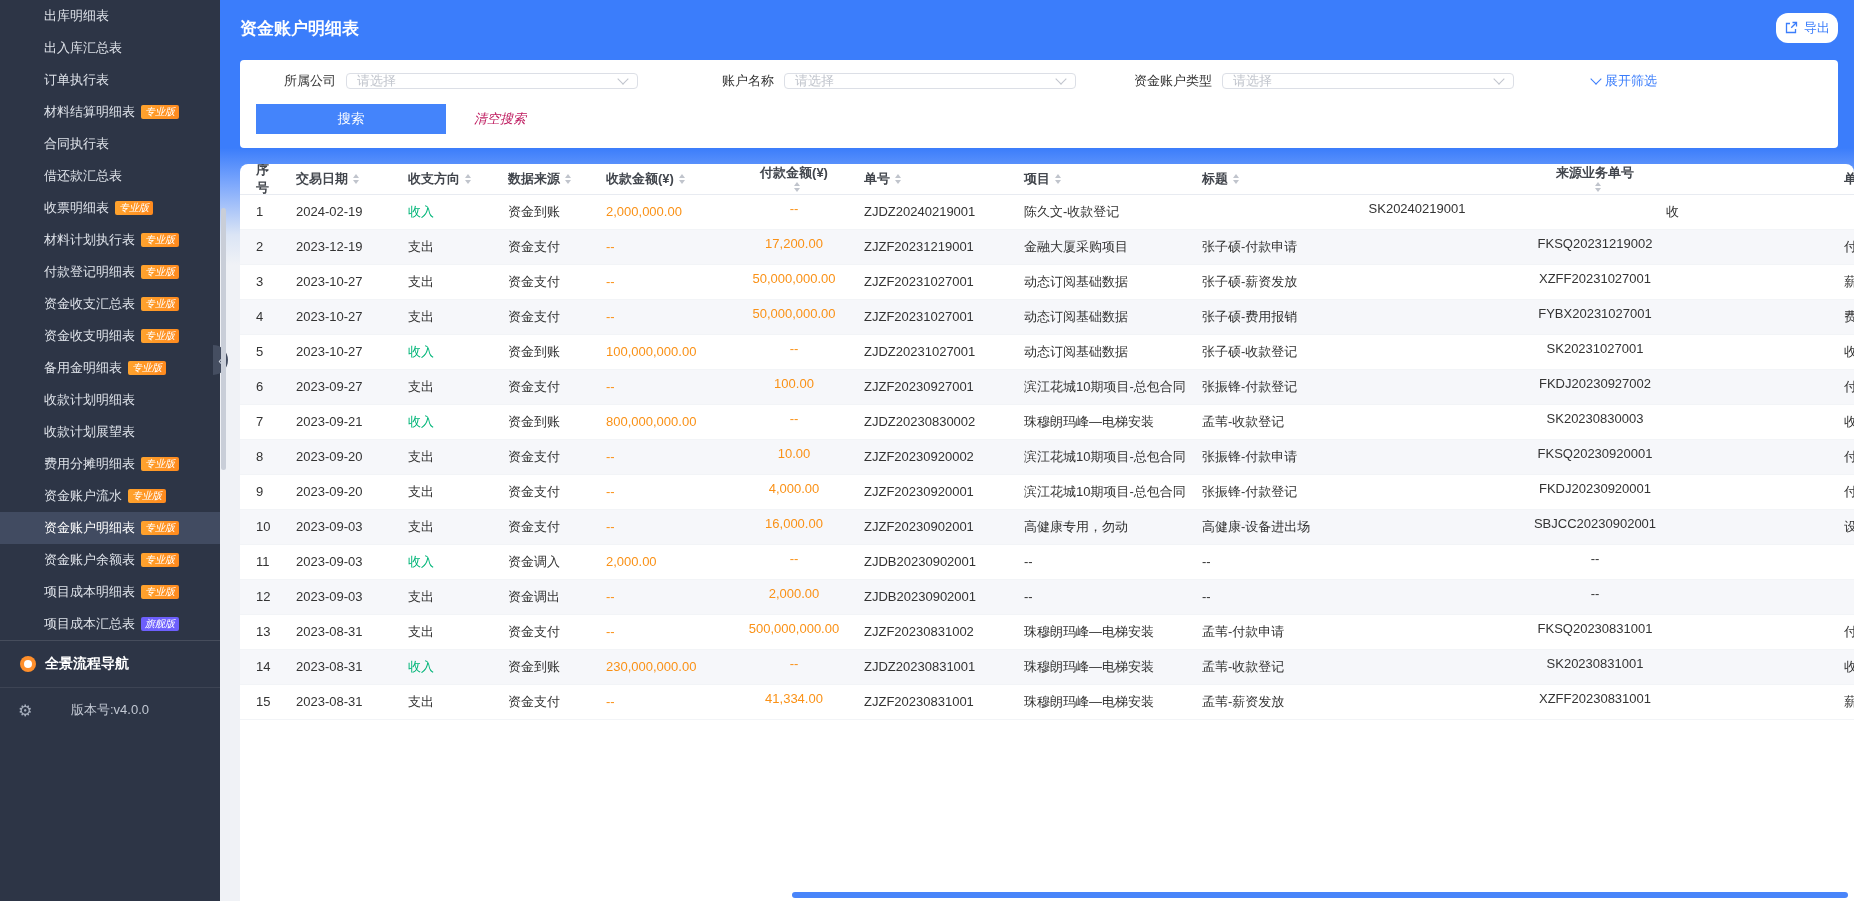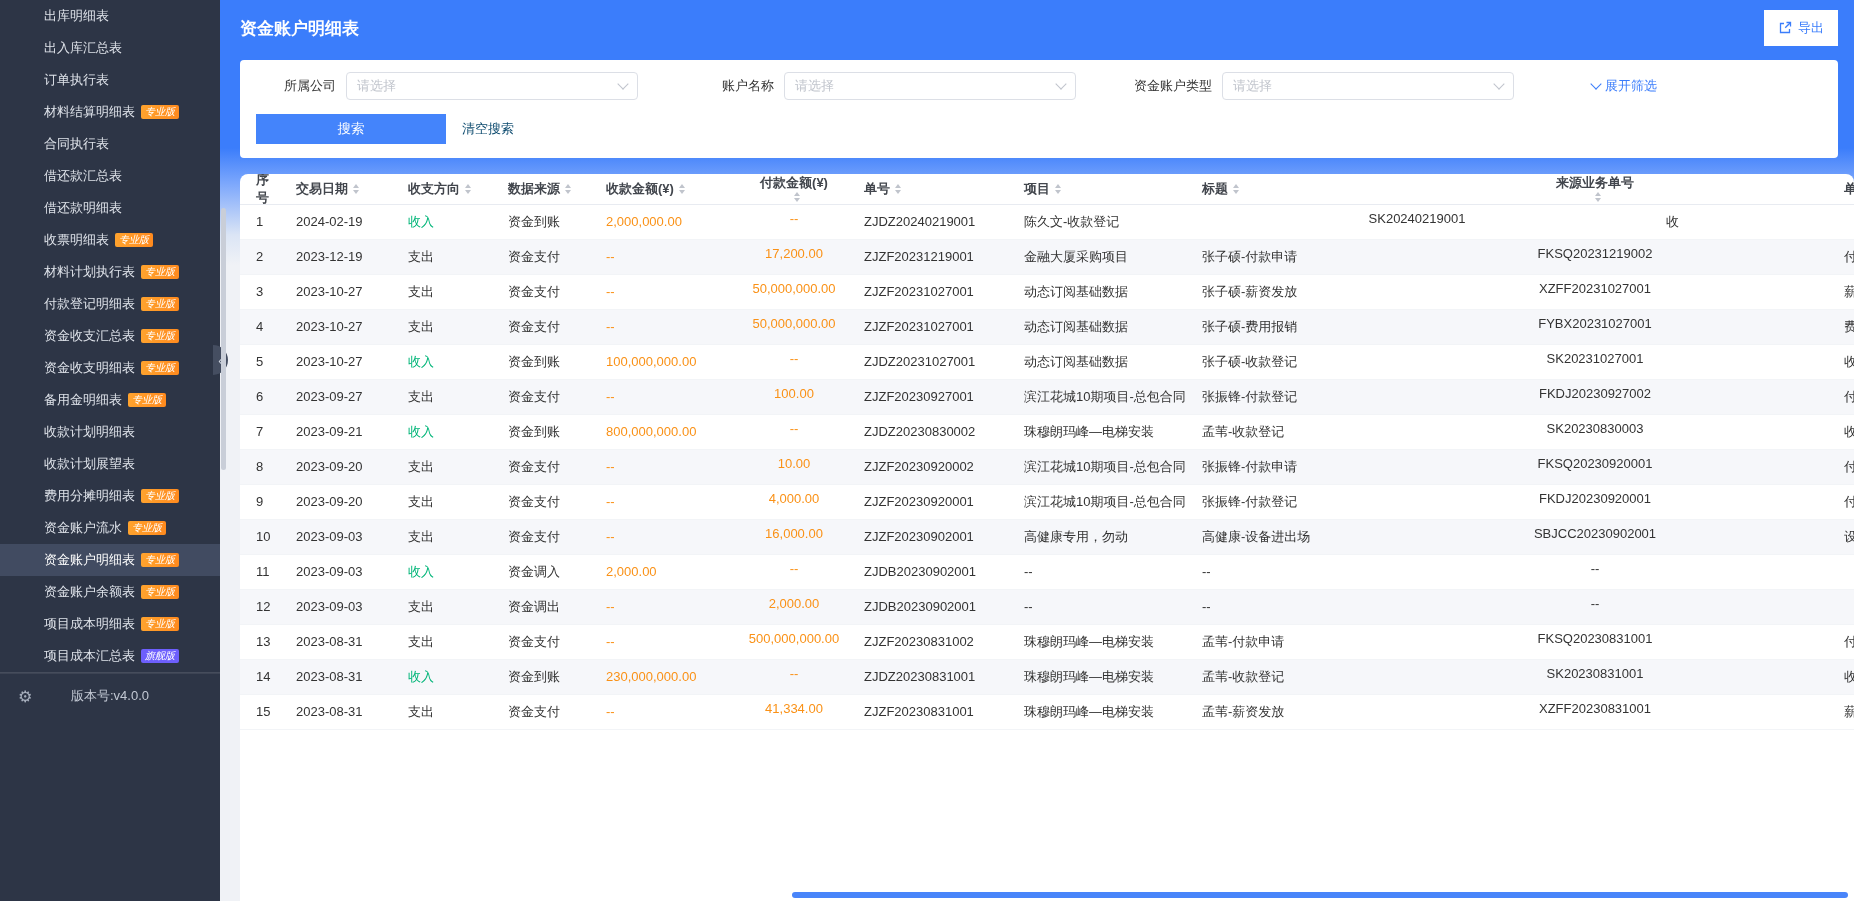--- a/index.html
+++ b/index.html
@@ -30,39 +30,39 @@
   .sidebar-scrollbar{position:absolute;left:221px;top:208px;width:5px;height:262px;
     background:#c9ced8;border-radius:3px;z-index:6;}
   .collapse-handle{position:absolute;left:213px;top:345px;width:15px;height:30px;background:#454e61;
     border-radius:0 16px 16px 0;display:flex;align-items:center;justify-content:center;
     color:#cfd5e0;font-size:13px;z-index:5;cursor:pointer;}
   
   .main{flex:1;position:relative;display:flex;flex-direction:column;overflow:hidden;
     background:linear-gradient(180deg,#3b7dfb 0px,#3b7dfb 148px,#7fa9fc 185px,#dbe5f5 235px,#f0f2f6 265px,#f0f2f6 100%);}
   .page-header{height:56px;display:flex;align-items:center;padding:0 16px 0 20px;}
   .page-title{flex:1;color:#fff;font-size:17px;font-weight:bold;}
-  .export-btn{background:#fff;color:#3b7dfb;height:36px;border:none;border-radius:0;display:flex;
-    align-items:center;gap:6px;padding:0 14px;font-size:13px;cursor:pointer;font-family:inherit;}
+  .export-btn{background:#fff;color:#3b7dfb;height:30px;border:none;border-radius:12px;display:flex;
+    align-items:center;gap:6px;padding:0 8px;font-size:13px;cursor:pointer;font-family:inherit;}
   
   .filter-card{background:#fff;border-radius:4px;margin:4px 16px 0 20px;padding:12px 16px 14px;}
   .filter-row{display:flex;align-items:center;}
   .filter-group{display:flex;align-items:center;margin-right:56px;}
   .filter-label{min-width:80px;text-align:right;margin-right:10px;font-size:13px;color:#333;}
-  .select{width:292px;height:28px;border:1px solid #dcdfe6;border-radius:4px;display:flex;
+  .select{width:292px;height:16px;border:1px solid #dcdfe6;border-radius:4px;display:flex;
     align-items:center;justify-content:space-between;padding:0 10px;background:#fff;cursor:pointer;box-sizing:border-box;}
   .select-placeholder{color:#c0c4cc;font-size:13px;}
   .select-arrow{width:7px;height:7px;border-right:1.4px solid #c0c4cc;border-bottom:1.4px solid #c0c4cc;
     transform:rotate(45deg);margin-top:-4px;}
   .expand-link{margin-left:22px;color:#3b7dfb;font-size:13px;display:flex;align-items:center;gap:5px;cursor:pointer;}
   .expand-chevron{width:7px;height:7px;border-right:1.6px solid #3b7dfb;border-bottom:1.6px solid #3b7dfb;
     transform:rotate(45deg);margin-top:-4px;}
   .filter-actions{display:flex;align-items:center;margin-top:14px;}
   .search-btn{width:190px;height:30px;background:#4484fb;color:#fff;border:none;border-radius:0;
     font-size:13.5px;cursor:pointer;font-family:inherit;}
-  .clear-link{margin-left:16px;color:#0c4a6e;font-size:13px;cursor:pointer;}
+  .clear-link{margin-left:28px;color:#be185d;font-size:13px;cursor:pointer;font-style:italic;}
   
   .table-card{flex:1;margin:16px 0 0 20px;background:#fff;border-radius:8px 8px 0 0;
     overflow:hidden;position:relative;}
   .table{width:1660px;}
   .tr{display:flex;align-items:stretch;}
   .thead .tr{height:30px;border-bottom:1px solid #e8ebf1;}
   .tbody .tr{min-height:34px;border-bottom:1px solid #f2f4f7;cursor:pointer;}
   .tbody .tr:nth-child(even){background:#f6f7fa;}
   .th,.td{display:flex;align-items:center;padding:0 12px 0 4px;font-size:13px;color:#333;
     box-sizing:border-box;flex-shrink:0;}
@@ -106,23 +106,20 @@
         <span class="menu-label">材料结算明细表</span>
         <span class="menu-badge badge-orange">专业版</span>
       </div>
       <div class="menu-item">
         <span class="menu-label">合同执行表</span>
       </div>
       <div class="menu-item">
         <span class="menu-label">借还款汇总表</span>
       </div>
       <div class="menu-item">
-        <span class="menu-label">借还款明细表</span>
-      </div>
-      <div class="menu-item">
         <span class="menu-label">收票明细表</span>
         <span class="menu-badge badge-orange">专业版</span>
       </div>
       <div class="menu-item">
         <span class="menu-label">材料计划执行表</span>
         <span class="menu-badge badge-orange">专业版</span>
       </div>
       <div class="menu-item">
         <span class="menu-label">付款登记明细表</span>
         <span class="menu-badge badge-orange">专业版</span>
@@ -164,20 +161,24 @@
       <div class="menu-item">
         <span class="menu-label">项目成本明细表</span>
         <span class="menu-badge badge-orange">专业版</span>
       </div>
       <div class="menu-item">
         <span class="menu-label">项目成本汇总表</span>
         <span class="menu-badge badge-purple">旗舰版</span>
       </div>
     </nav>
   <div class="sidebar-bottom">
+    <div class="panorama-row">
+      <span class="panorama-icon"></span>
+      <span>全景流程导航</span>
+    </div>
     <div class="version-row">
       <span class="gear-icon">⚙</span>
       <span class="version-text">版本号:v4.0.0</span>
     </div>
   </div>
 </aside>
 
 <div class="sidebar-scrollbar"></div>
 <div class="collapse-handle">‹</div>
 

